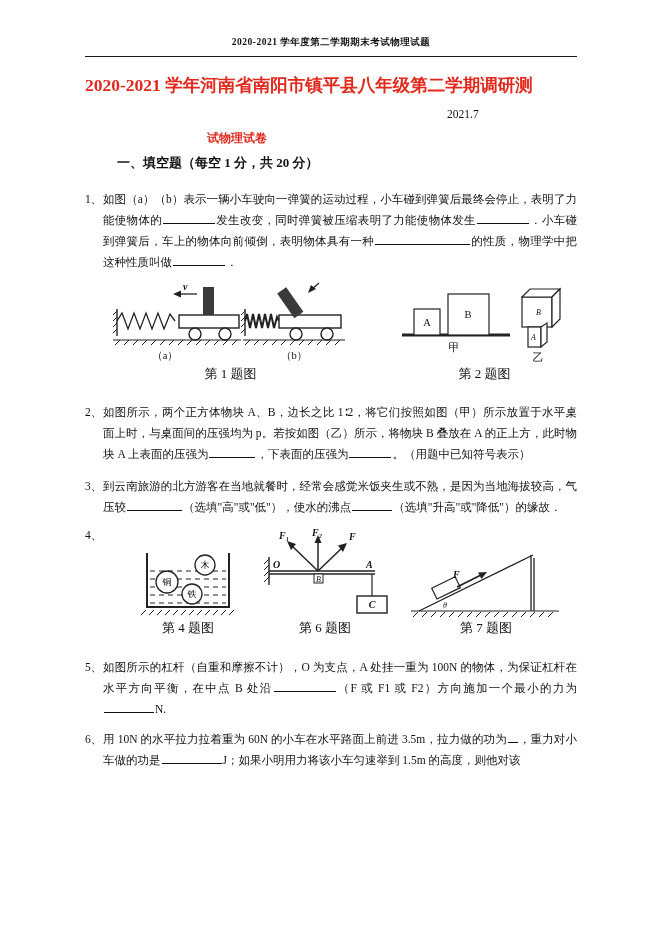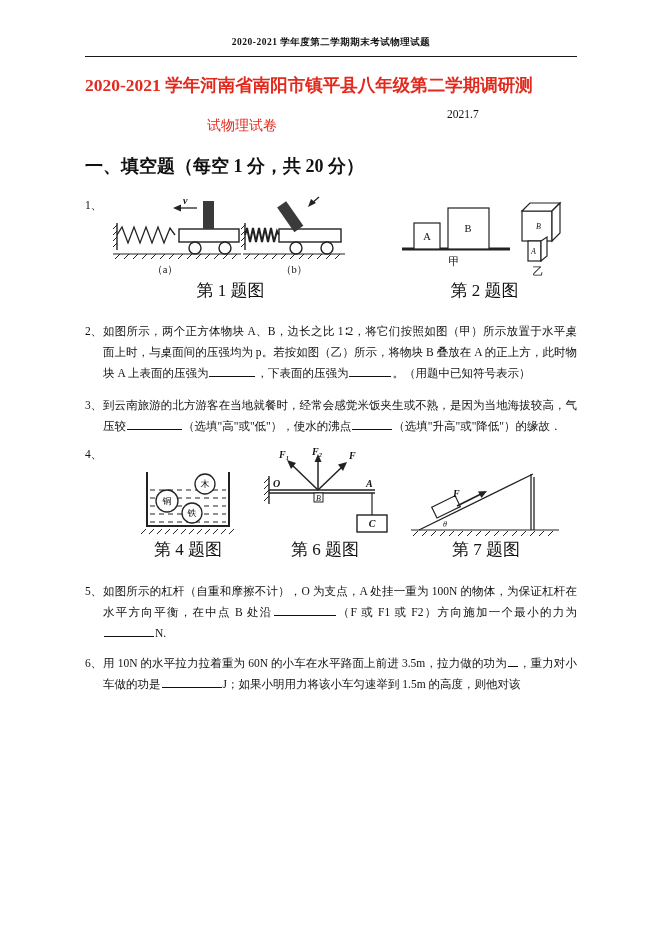--- a/index.html
+++ b/index.html
@@ -3,37 +3,37 @@
 <meta charset="utf-8">
 <style>
   html,body{margin:0;padding:0;background:#ffffff;}
   .page{position:relative;width:661px;height:827px;background:#ffffff;overflow:hidden;
         font-family:"Liberation Serif","DejaVu Serif",serif;color:#111;}
   .content{position:absolute;left:85px;top:0;width:492px;}
   .header{margin-top:36px;text-align:center;font-weight:700;font-size:9.5px;
           padding-bottom:7px;border-bottom:1.6px solid #1a1a1a;letter-spacing:.5px;}
   .title1{margin-top:15px;text-align:left;font-size:17.5px;font-weight:700;line-height:26px;}
   .title-row{position:relative;margin-top:15px;height:26px;}
-  .title2{position:absolute;left:122px;top:0;font-size:14px;font-weight:400;line-height:26px;}
+  .title2{position:absolute;left:122px;top:12px;font-size:12px;font-weight:700;line-height:26px;}
   .date{position:absolute;left:362px;bottom:19px;font-size:11.5px;font-weight:400;color:#111;}
-  .section{margin-top:15px;font-size:18px;font-weight:700;}
+  .section{margin-top:15px;font-size:13px;font-weight:700;margin-left:32px;}
   .q{position:relative;padding-left:18px;font-size:11.5px;line-height:21px;text-align:justify;}
   .qnum{position:absolute;left:0;top:0;}
   .blank{display:inline-block;height:12px;border-bottom:1px solid #111;margin:0 1px;}
   .q1{margin-top:17px;}
   .q2{margin-top:19px;}
   .q3{margin-top:11px;}
   .q4{margin-top:7px;}
   .q5{margin-top:20px;}
   .q6{margin-top:9px;}
   .figrow{display:flex;align-items:flex-end;}
   .figrow1{margin-top:8px;padding-left:28px;column-gap:54px;}
   .figrow2{margin-top:9px;padding-left:52px;column-gap:16px;}
   .figblock{display:flex;flex-direction:column;align-items:center;}
-  .figcap{font-size:17px;margin-top:2px;white-space:nowrap;}
+  .figcap{font-size:13px;margin-top:2px;white-space:nowrap;}
   svg{display:block;}
   svg text{font-family:"Liberation Serif","DejaVu Serif",serif;fill:#111;}
   .lbl{font-size:10.5px;}
   .flabel{font-size:10px;font-weight:700;font-style:italic;}
   .tiny{font-size:8px;font-style:italic;}
   .cjk{font-size:9px;}
   .cjk2{font-size:11px;}
   .corner-fig{position:absolute;left:528px;top:855px;}
 </style>
 </head>
@@ -48,20 +48,21 @@
 
     <div class="title-row">
       <span class="title2" style="color: rgb(226, 41, 29);">试物理试卷</span>
       <span class="date">2021.7</span>
     </div>
 
     <div class="section">一、填空题（每空 1 分，共 20 分）</div>
 
     <div class="q q1">
       <span class="qnum">1、</span>
+      <span>如图（a）（b）表示一辆小车驶向一弹簧的运动过程，小车碰到弹簧后最终会停止，表明了力能使物体的<span class="blank" style="width: 52px;"></span>发生改变，同时弹簧被压缩表明了力能使物体发生<span class="blank" style="width: 52px;"></span>．小车碰到弹簧后，车上的物体向前倾倒，表明物体具有一种<span class="blank" style="width: 95px;"></span>的性质，物理学中把这种性质叫做<span class="blank" style="width: 52px;"></span>．</span>
     </div>
 
     <div class="figrow figrow1">
 
       <div class="figblock">
         <svg width="235" height="82" viewBox="0 0 235 82">
 
           <line x1="4" y1="28" x2="4" y2="55" stroke="#222" stroke-width="1.4"></line>
           <path d="M4 30l-4 4M4 36l-4 4M4 42l-4 4M4 48l-4 4" stroke="#222" stroke-width="1"></path>
           <polyline points="4,40 9,32 15,48 21,32 27,48 33,32 39,48 45,32 51,48 57,33 62,40" fill="none" stroke="#222" stroke-width="1.3"></polyline>

